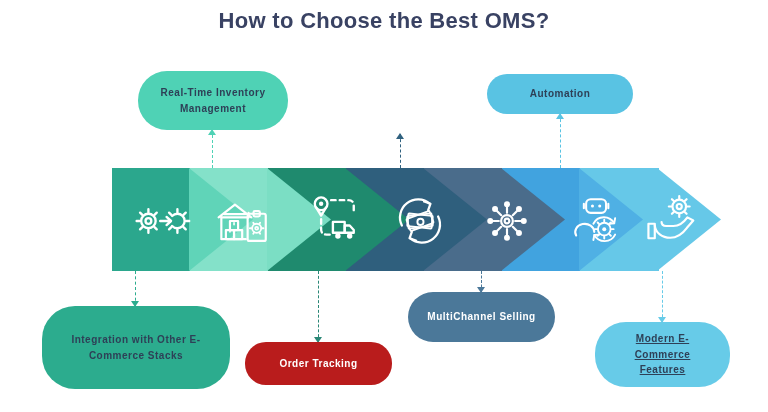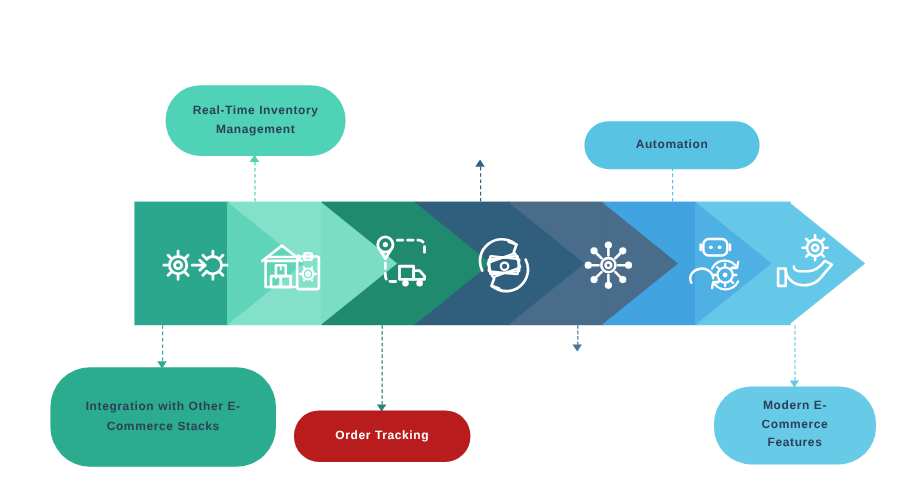--- a/index.html
+++ b/index.html
@@ -19,40 +19,41 @@
   
   .pill{position:absolute;z-index:5;display:flex;align-items:center;justify-content:center;
         text-align:center;font-weight:bold;font-size:10px;letter-spacing:.5px;line-height:1.55;
         box-sizing:border-box;padding:20px 8px;}
   .pA{left:42px; top:306px;width:188px;height:83px;border-radius:33px;}
   .pB{left:138px;top:71px; width:150px;height:59px;border-radius:29px;}
   .pC{left:245px;top:342px;width:147px;height:43px;border-radius:21px;}
   .pD{left:327px;top:87px; width:148px;height:47px;border-radius:23px;}
   .pE{left:408px;top:292px;width:147px;height:50px;border-radius:25px;padding:2px 4px;}
   .pF{left:487px;top:74px; width:146px;height:40px;border-radius:20px;}
-  .pG{left:595px;top:322px;width:135px;height:65px;border-radius:31px;padding:2px 20px;}
+  .pG{left:595px;top:322px;width:135px;height:65px;border-radius:31px;padding:2px 20px;text-decoration:underline;}
   
   .conn{position:absolute;width:0;border-left:1.5px dashed;z-index:1;}
   .c1{left:135px;top:271px;height:35px;}
   .c2{left:212px;top:130px;height:38px;}
   .c3{left:318px;top:271px;height:71px;}
   .c4{left:400px;top:134px;height:34px;}
   .c5{left:481px;top:271px;height:21px;}
   .c6{left:560px;top:114px;height:54px;}
   .c7{left:662px;top:271px;height:51px;}
   .ah{position:absolute;left:-5px;width:0;height:0;
       border-left:4px solid transparent;border-right:4px solid transparent;}
   .ah.down{bottom:-1px;border-top:6px solid;}
   .ah.up{top:-1px;border-bottom:6px solid;}
 </style>
 </head>
 <body>
 
 <div class="canvas">
 
+  <h1 class="title" style="color: rgb(57, 66, 99);">How to Choose the Best OMS?</h1>
 
   <div class="seg s1" style="background: rgb(43, 167, 141);"></div>
   <div class="tip t1" style="background: rgb(96, 212, 184);"></div>
   <div class="seg s2" style="background: rgb(132, 225, 201);"></div>
   <div class="tip t2" style="background: rgb(123, 222, 196);"></div>
   <div class="seg s3" style="background: rgb(31, 138, 110);"></div>
   <div class="tip t3" style="background: rgb(31, 138, 110);"></div>
   <div class="seg s4" style="background: rgb(47, 95, 125);"></div>
   <div class="tip t4" style="background: rgb(47, 95, 125);"></div>
   <div class="seg s5" style="background: rgb(74, 108, 139);"></div>
@@ -188,20 +189,23 @@
 
   <div class="pill pA" style="background: rgb(44, 172, 142); color: rgb(46, 64, 87);">
     <span>Integration with Other E-Commerce Stacks</span>
   </div>
   <div class="pill pB" style="background: rgb(79, 210, 181); color: rgb(46, 64, 87);">
     <span>Real-Time Inventory Management</span>
   </div>
   <div class="pill pC" style="background: #b91c1c; color: rgb(255, 255, 255);">
     <span>Order Tracking</span>
   </div>
-  <div class="pill pF" style="background: rgb(89, 195, 227); color: rgb(46, 64, 87); margin-top: 27px;">
+  <div class="pill pE" style="background: rgb(75, 120, 153); color: rgb(255, 255, 255);">
+    <span>MultiChannel Selling</span>
+  </div>
+  <div class="pill pF" style="background: rgb(89, 195, 227); color: rgb(46, 64, 87);">
     <span>Automation</span>
   </div>
   <div class="pill pG" style="background: rgb(103, 203, 232); color: rgb(46, 64, 87);">
     <span>Modern E-Commerce Features</span>
   </div>
 
 </div>
 
 </body></html>

